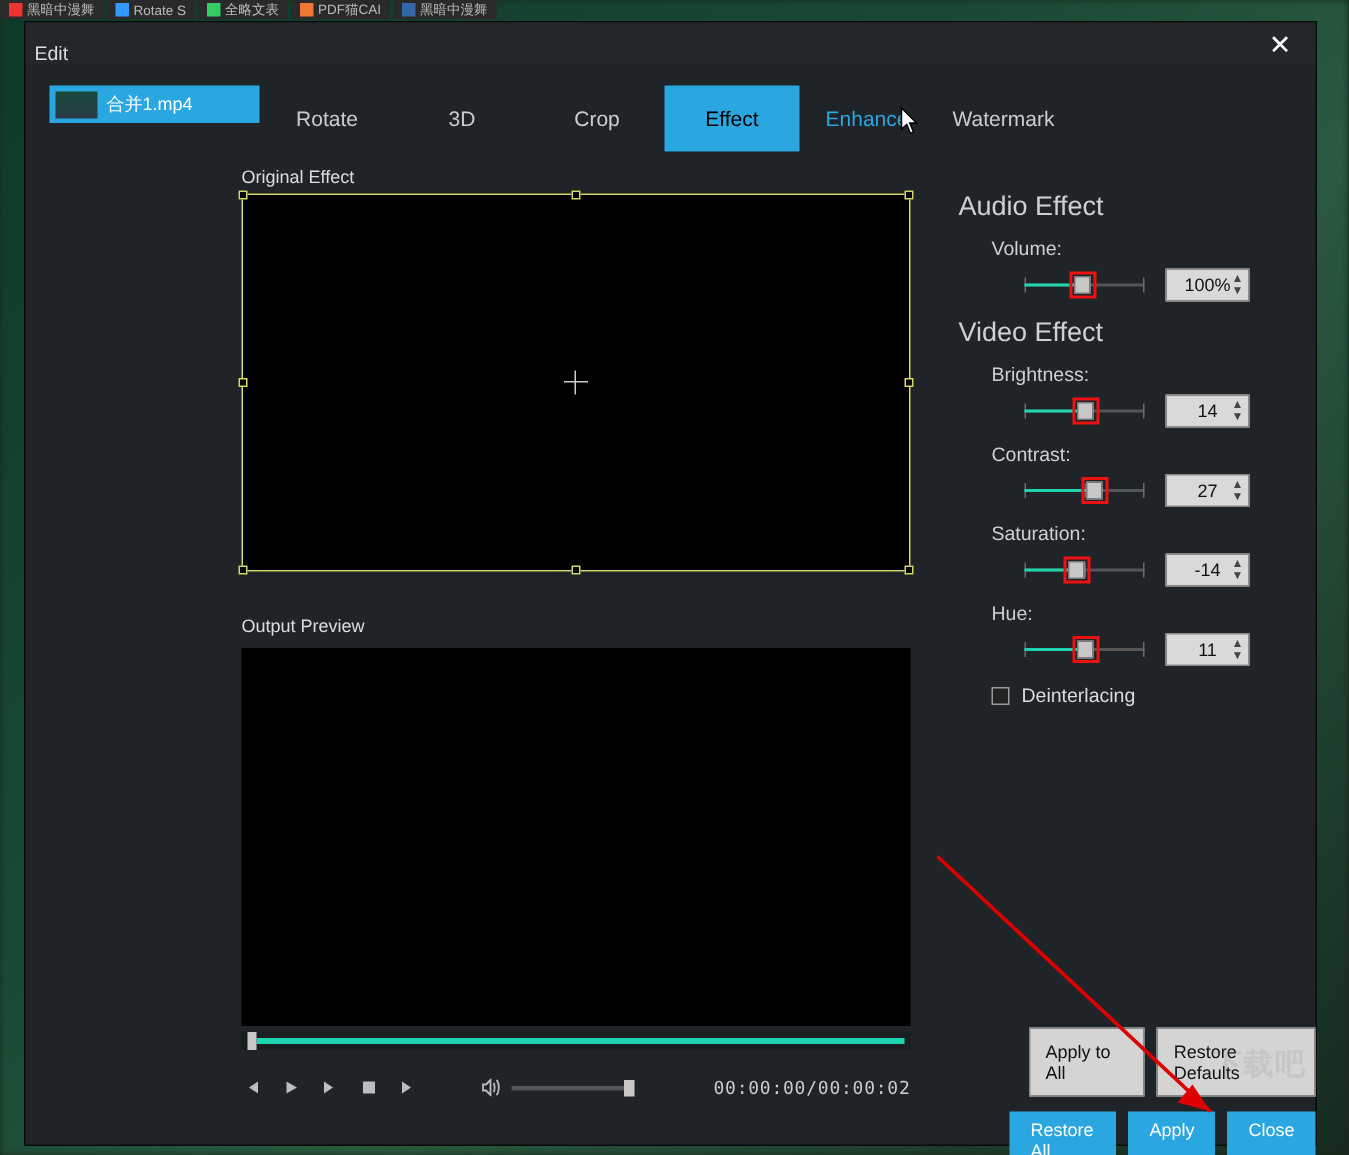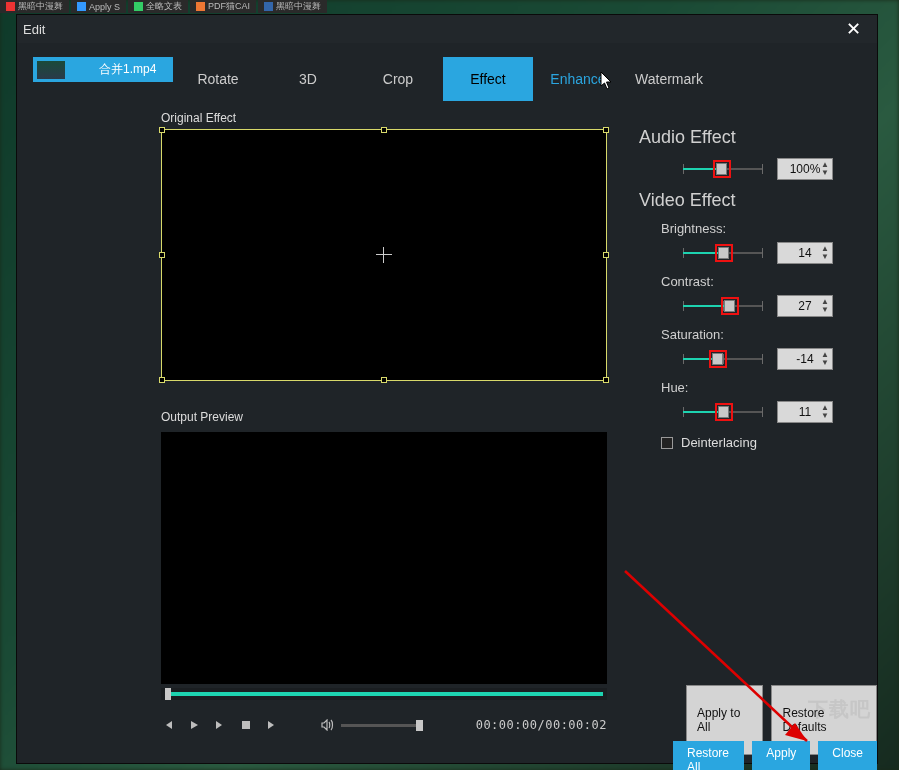--- a/index.html
+++ b/index.html
@@ -3,24 +3,24 @@
 <meta charset="utf-8">
 <style>
   * { box-sizing: border-box; margin: 0; padding: 0; font-family: "Segoe UI", Arial, sans-serif; }
   body { width: 899px; height: 770px; background: #1a2a1a; position: relative; overflow: hidden; }
   .bg-blur { position: absolute; inset: 0; background: linear-gradient(135deg, #0f3a2a 0%, #1a4a35 40%, #2a5a40 60%, #162a1f 100%); filter: blur(2px); }
   .browser-tabs { position: absolute; top: 0; left: 0; right: 0; height: 13px; display: flex; gap: 2px; overflow: hidden; }
   .browser-tab { height: 13px; padding: 0 6px; font-size: 9px; color: #bbb; background: #2a2a2a; white-space: nowrap; display: flex; align-items: center; }
   .browser-tab .bt-icon { width: 9px; height: 9px; margin-right: 3px; }
 
   .dialog { position: absolute; top: 14px; left: 16px; width: 862px; height: 750px; background: #1f2428; border: 1px solid #0a0a0a; }
-  .titlebar { height: 28px; background: #22272b; display: flex; align-items: center; justify-content: space-between; padding: 0 8px 0 6px; }
+  .titlebar { height: 28px; background: #22272b; display: flex; align-items: flex-end; justify-content: space-between; padding: 0 8px 0 6px; }
   .titlebar .title { color: #ddd; font-size: 13px; }
   .titlebar .close-x { color: #fff; font-size: 18px; padding: 2px 8px; cursor: pointer; }
-  .file-thumb { width: 140px; height: 25px; margin: 0 0 0 0; background: #2aa6e0; display: flex; align-items: center; color: #fff; font-size: 12px; padding-left: 4px; position: absolute; top: 42px; left: 16px; gap: 28px; }
+  .file-thumb { width: 140px; height: 25px; margin: 0 0 0 0; background: #2aa6e0; display: flex; align-items: center; color: #fff; font-size: 12px; padding-left: 4px; position: absolute; top: 42px; left: 16px; }
   .file-thumb .thumb { width: 28px; height: 18px; background: linear-gradient(#1a4a3a,#2a3a4a); margin-right: 6px; }
   .tabs { position: absolute; top: 42px; left: 156px; height: 44px; display: flex; width: 722px; }
   .tab { flex: 0 0 90px; text-align: center; line-height: 44px; color: #ccc; font-size: 14px; cursor: pointer; }
   .tab.wide { flex: 0 0 92px; }
   .tab.active { background: #2aa6e0; color: #000000; }
   .tab.link { color: #2ba5df; }
   .tabs .cursor { position: absolute; top: 14px; left: 427px; width: 14px; height: 20px; }
   .tabs .cursor svg { display: block; }
 
   .left-col { position: absolute; top: 86px; left: 0; width: 602px; padding: 4px 0 0 0; }
@@ -56,40 +56,40 @@
   .slider .tick { position: absolute; top: 4px; width: 1px; height: 10px; background: #6a6a6a; }
   .slider .fill { position: absolute; top: 8px; left: 0; height: 2px; background: #1dd3b0; }
   .slider .thumb { position: absolute; top: 3px; width: 11px; height: 12px; background: #c8c8c8; border: 1px solid #7a7a7a; }
   .slider .redbox { position: absolute; top: 0px; width: 18px; height: 18px; border: 2px solid #e11; }
   .spin { width: 56px; height: 22px; background: #d9d9d9; border: 1px solid #888; display: flex; align-items: center; justify-content: center; font-size: 12px; color: #111; position: relative; }
   .spin .arrows { position: absolute; right: 3px; top: 2px; font-size: 8px; line-height: 8px; color: #444; }
   .check-row { margin: 12px 0 0 22px; display: flex; align-items: center; gap: 8px; font-size: 13px; }
   .checkbox { width: 12px; height: 12px; border: 1px solid #999; background: #222; }
 
   .apply-row { position: absolute; top: 670px; left: 669px; display: flex; gap: 8px; }
-  .gray-btn { background: #d4d4d4; color: #111; font-size: 12px; padding: 20px 10px; border: 1px solid #888; cursor: pointer; }
+  .gray-btn { background: #d4d4d4; color: #111; font-size: 12px; padding: 8px 10px; border: 1px solid #888; cursor: pointer; }
   .bottom-row { position: absolute; top: 726px; left: 656px; display: flex; gap: 8px; }
   .blue-btn { background: #2aa6e0; color: #fff; font-size: 12px; padding: 5px 14px; border: none; cursor: pointer; }
 
   .arrow-annot { position: absolute; top: 548px; left: 600px; width: 230px; height: 200px; pointer-events: none; }
   .watermark { position: absolute; bottom: 40px; right: 6px; font-size: 20px; font-weight: bold; color: rgba(120,120,120,0.15); letter-spacing: 1px; }
 </style>
 </head>
 <body>
 
 <div class="bg-blur"></div>
 
 <div class="browser-tabs">
   <div class="browser-tab">
       <span class="bt-icon" style="background:#e33"></span>
       <span>黑暗中漫舞</span>
     </div>
   <div class="browser-tab">
       <span class="bt-icon" style="background:#39f"></span>
-      <span>Apply S</span>
+      <span>Rotate S</span>
     </div>
   <div class="browser-tab">
       <span class="bt-icon" style="background:#3c6"></span>
       <span>全略文表</span>
     </div>
   <div class="browser-tab">
       <span class="bt-icon" style="background:#e73"></span>
       <span>PDF猫CAI</span>
     </div>
   <div class="browser-tab">
@@ -179,20 +179,21 @@
         <div class="vol-track">
             <div class="vol-thumb"></div>
           </div>
       </div>
       <span class="time-display">00:00:00/00:00:02</span>
     </div>
   </div>
 
   <div class="right-col">
     <div class="section-title">Audio Effect</div>
+    <div class="field-label">Volume:</div>
     <div class="slider-row">
       <div class="slider">
         <div class="track"></div>
         <div class="tick" style="left:0"></div>
           <div class="tick" style="left:40px"></div>
           <div class="tick" style="left:79px"></div>
         <div class="fill" id="fill-volume" style="width: 38px;"></div>
         <div class="thumb" id="thumb-volume" style="left: 33px;"></div>
         <div class="redbox" id="rb-volume" style="left: 30px;"></div>
       </div>

